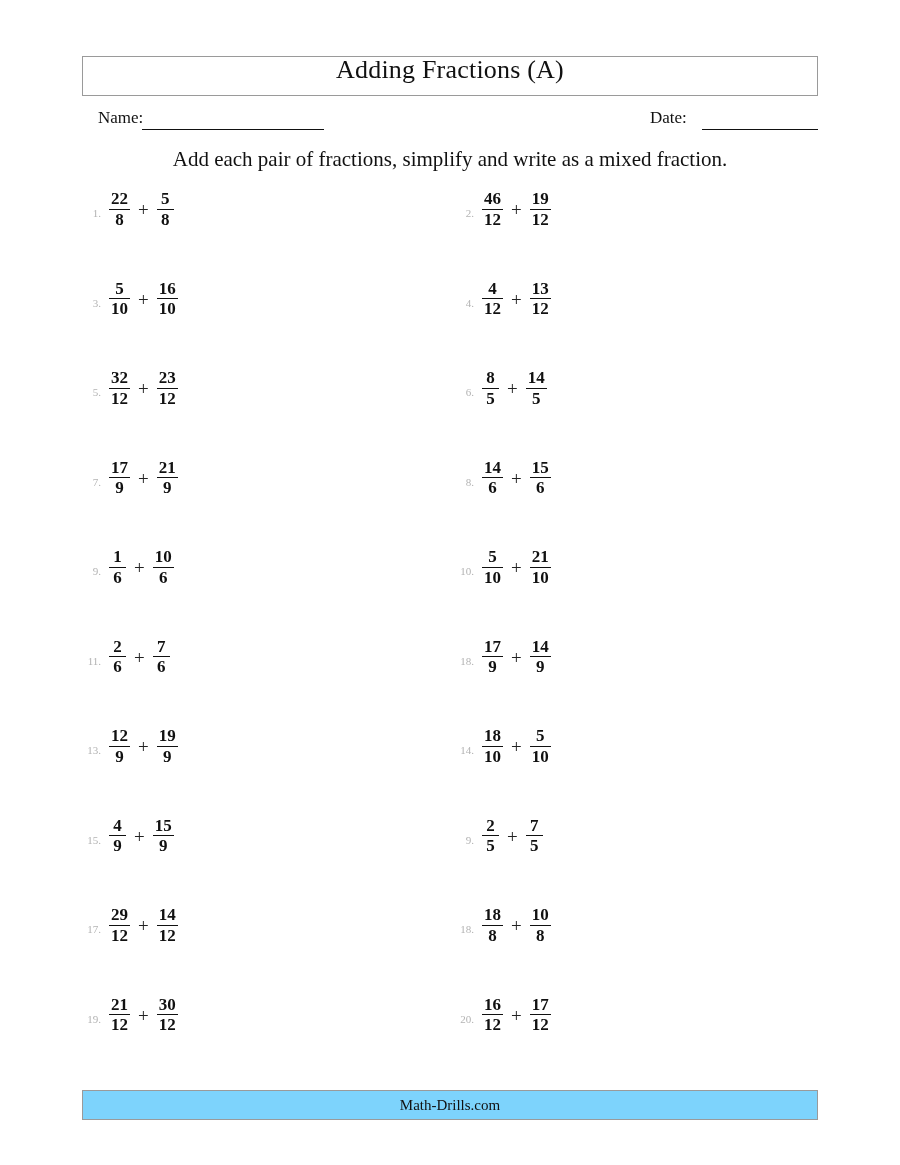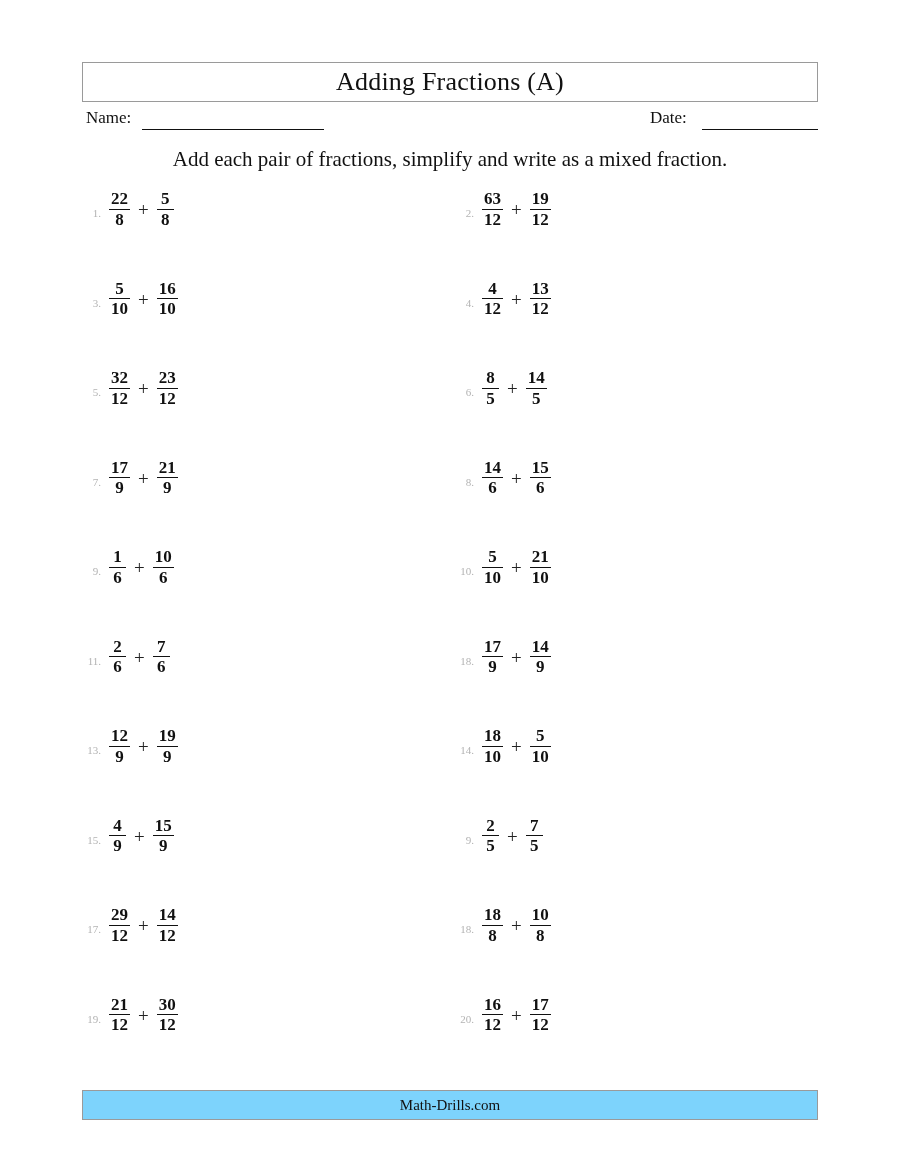--- a/index.html
+++ b/index.html
@@ -26,24 +26,23 @@
   
   .title-box {
     position: absolute;
     left: 82px;
     top: 56px;
     width: 736px;
     height: 40px;
     border: 1px solid #9a9a9a;
     box-sizing: border-box;
     display: flex;
-    align-items: center;
+    align-items: flex-start;
     justify-content: center;
     background: #ffffff;
-    margin-top: 6px;
   }
   .title-text {
     font-size: 26px;
     font-weight: 400;
     letter-spacing: 0.2px;
     color: #111111;
     line-height: 1;
   }
 
   
@@ -60,21 +59,21 @@
     color: #111111;
     top: 0;
     line-height: 20px;
   }
   .nd-rule {
     position: absolute;
     border-bottom: 1.3px solid #111111;
     height: 0;
     top: 21px;
   }
-  .name-label { left: 4px; }
+  .name-label { left: 16px; }
   .name-rule  { left: 60px; width: 182px; }
   .date-label { left: 568px; }
   .date-rule  { left: 620px; width: 116px; }
 
   
   .instruction {
     position: absolute;
     left: 82px;
     top: 148px;
     width: 736px;
@@ -209,21 +208,21 @@
               <span class="num">5</span>
               <span class="bar"></span>
               <span class="den">8</span>
             </span>
           </span>
         </div>
         <div class="pcell right">
           <span class="pnum">2.</span>
           <span class="expr">
             <span class="frac">
-              <span class="num">63</span>
+              <span class="num">46</span>
               <span class="bar"></span>
               <span class="den">12</span>
             </span>
             <span class="plus">+</span>
             <span class="frac">
               <span class="num">19</span>
               <span class="bar"></span>
               <span class="den">12</span>
             </span>
           </span>

